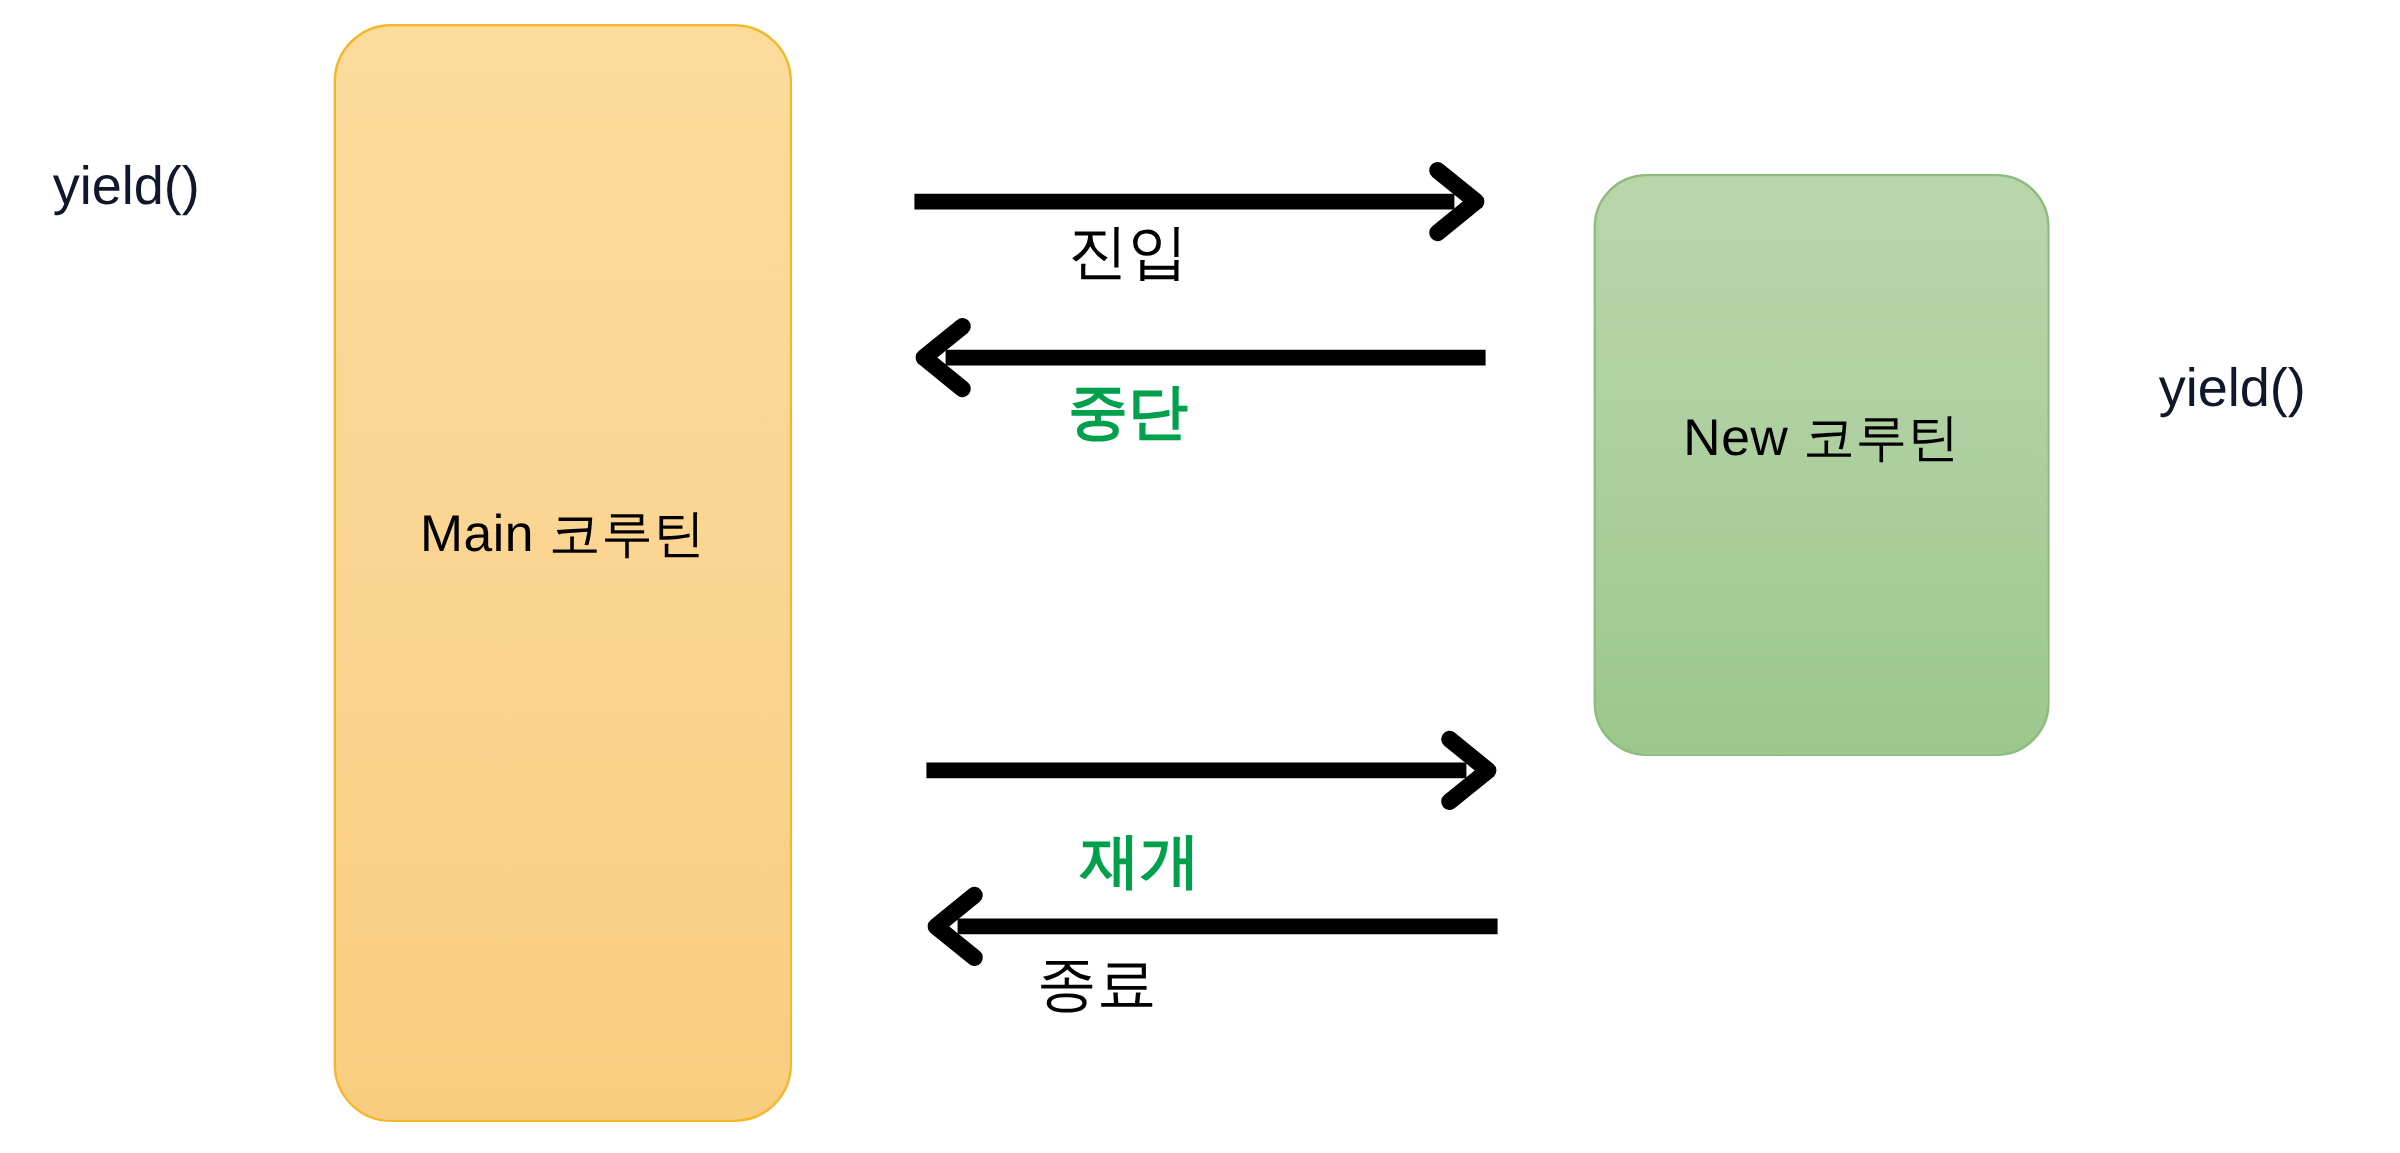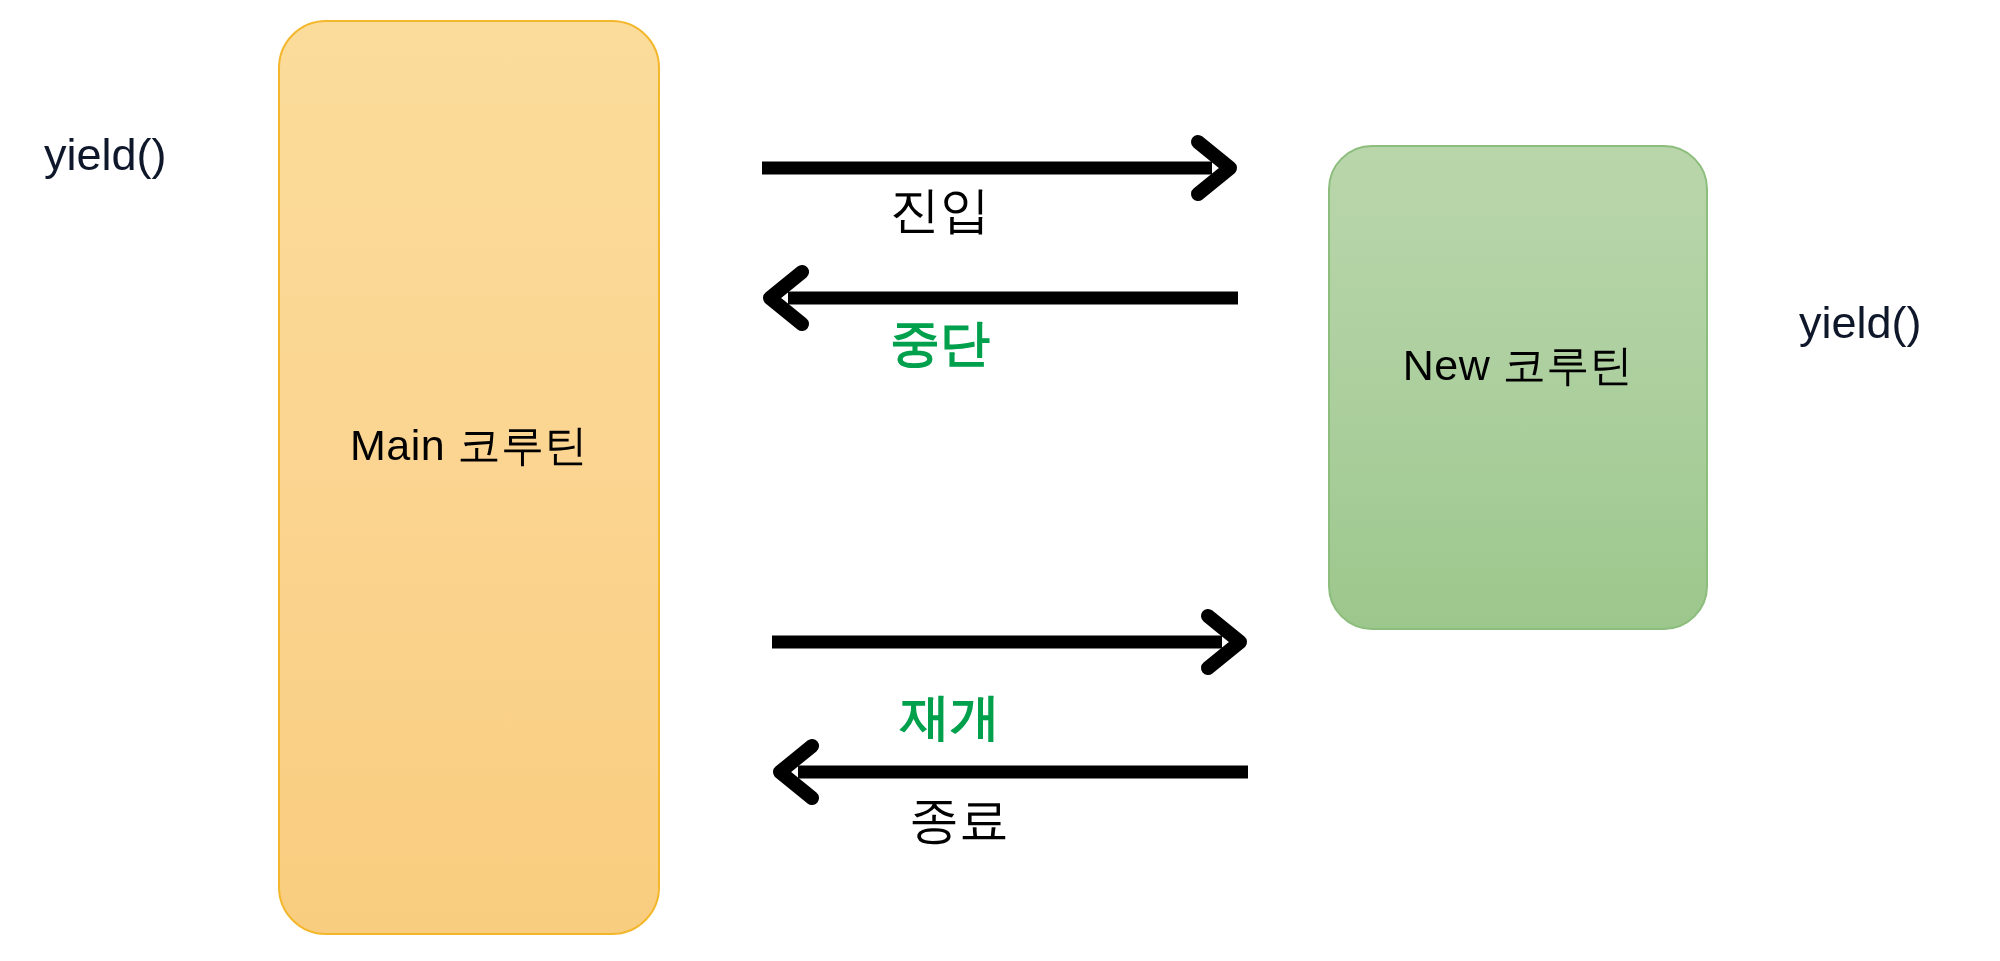--- a/index.html
+++ b/index.html
@@ -85,21 +85,21 @@
     line-height: 1;
     white-space: nowrap;
     text-align: center;
   }
   .caption-black { color: #000000; font-weight: 400; text-align: right; }
   .caption-green { color: #00a04d; font-weight: 700; }
 
   #caption-enter   { left: 890px; top: 185px; }
   #caption-suspend { left: 890px; top: 318px; }
   #caption-resume  { left: 900px; top: 692px; }
-  #caption-finish  { left: 909px; top: 795px; }
+  #caption-finish  { left: 864px; top: 795px; }
 </style>
 </head>
 <body>
 
 <div id="canvas">
 
   <div class="box" id="box-main">
     <span class="box-label">Main 코루틴</span>
   </div>
 

